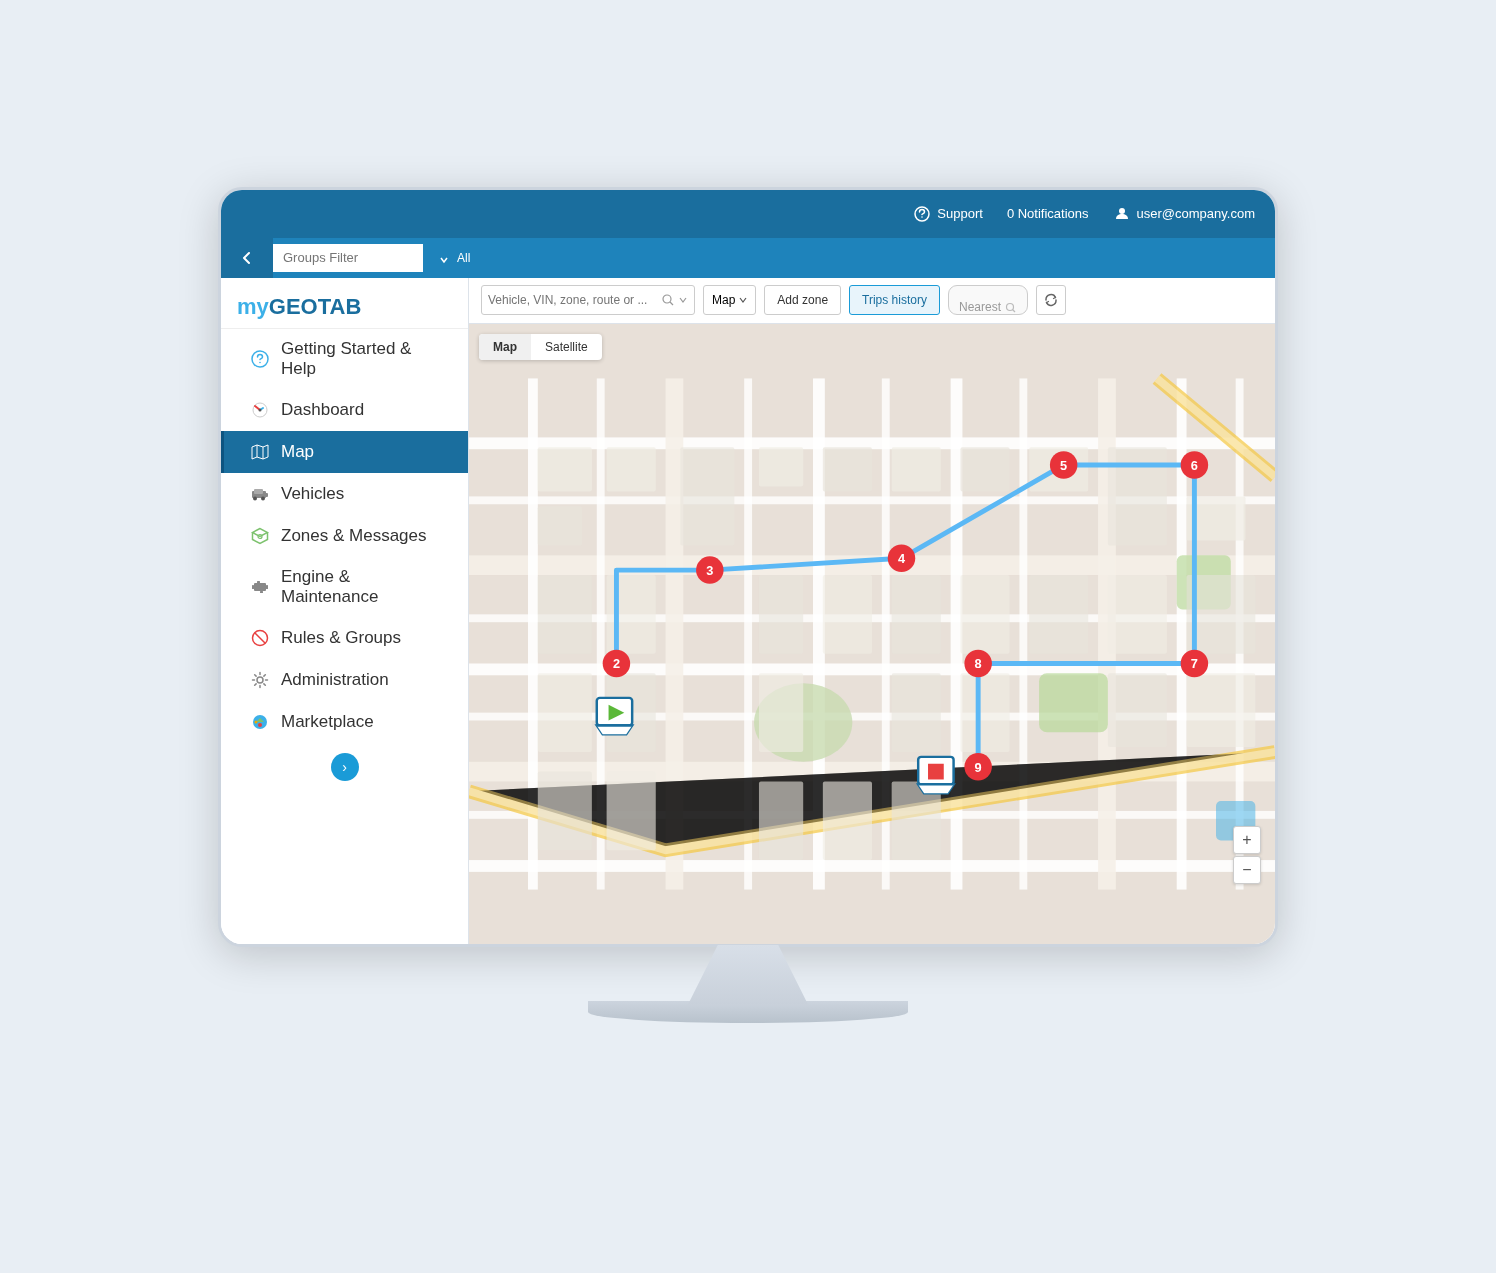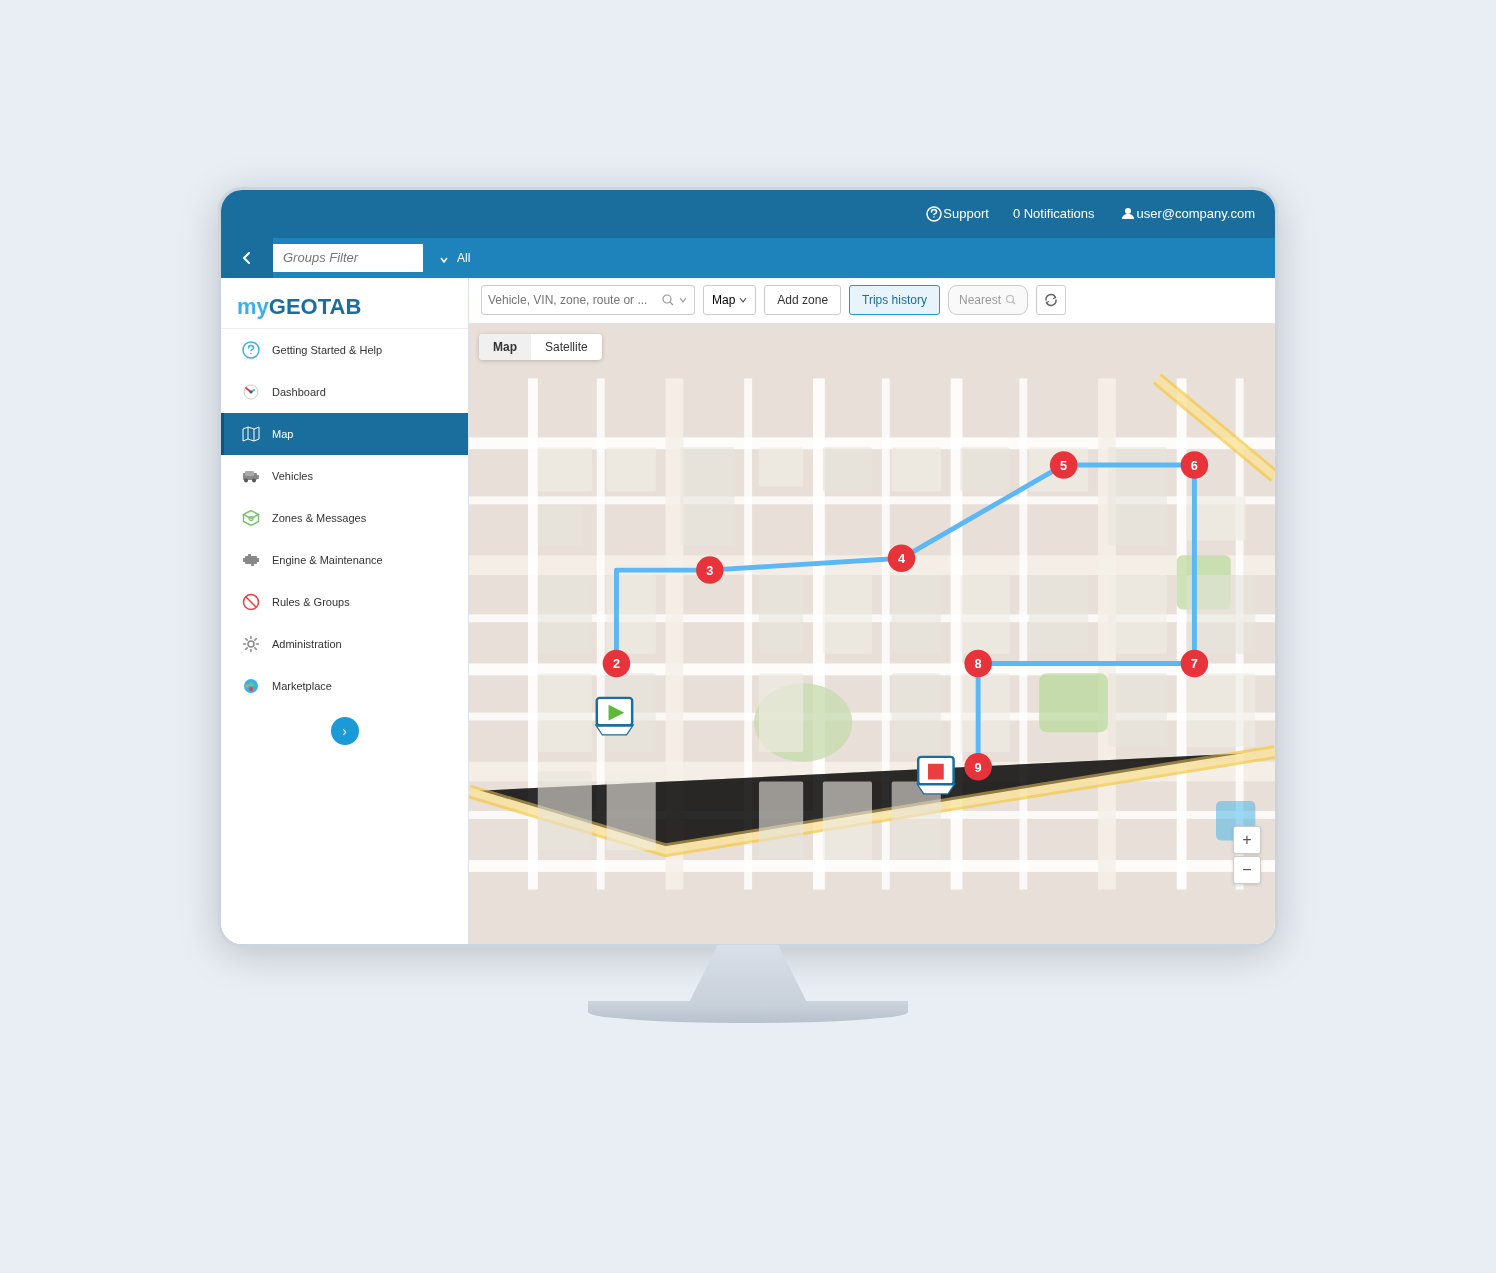--- a/index.html
+++ b/index.html
@@ -52,20 +52,21 @@
       padding: 0 20px;
       gap: 24px;
       flex-shrink: 0;
     }
 
     .top-bar-item {
       color: #fff;
       font-size: 13px;
       display: flex;
       align-items: center;
+      gap: 6px;
       cursor: pointer;
     }
 
     .top-bar-icon {
       width: 18px;
       height: 18px;
       display: inline-flex;
       align-items: center;
       justify-content: center;
     }
@@ -93,21 +94,20 @@
 
     .groups-filter-input {
       background: #fff;
       border: none;
       height: 28px;
       padding: 0 10px;
       font-size: 13px;
       color: #555;
       width: 150px;
       outline: none;
-      font-style: italic;
     }
 
     .all-dropdown {
       color: #fff;
       font-size: 12px;
       display: flex;
       align-items: flex-end;
       gap: 8px;
       margin-left: 16px;
       cursor: pointer;
@@ -145,23 +145,23 @@
       color: #3cb0e8;
     }
 
     .logo-geotab {
       color: #1a6e9e;
     }
 
     .nav-item {
       display: flex;
       align-items: center;
-      padding: 10px 16px;
-      cursor: pointer;
-      font-size: 11px;
+      padding: 10px 25px;
+      cursor: pointer;
+      font-size: 17px;
       color: #333;
       gap: 10px;
       border-left: 3px solid transparent;
     }
 
     .nav-item.active {
       background: #1a6e9e;
       color: #fff;
       border-left: 3px solid #0d5480;
     }
@@ -247,21 +247,21 @@
 
     .nearest-btn {
       border: 1px solid #ccc;
       border-radius: 9px;
       background: #f9f9f9;
       height: 30px;
       padding: 0 10px;
       font-size: 12px;
       cursor: pointer;
       display: flex;
-      align-items: center;
+      align-items: flex-end;
       gap: 4px;
       color: #999;
     }
 
     .refresh-btn {
       width: 30px;
       height: 30px;
       border: 1px solid #ccc;
       border-radius: 3px;
       background: #fff;

